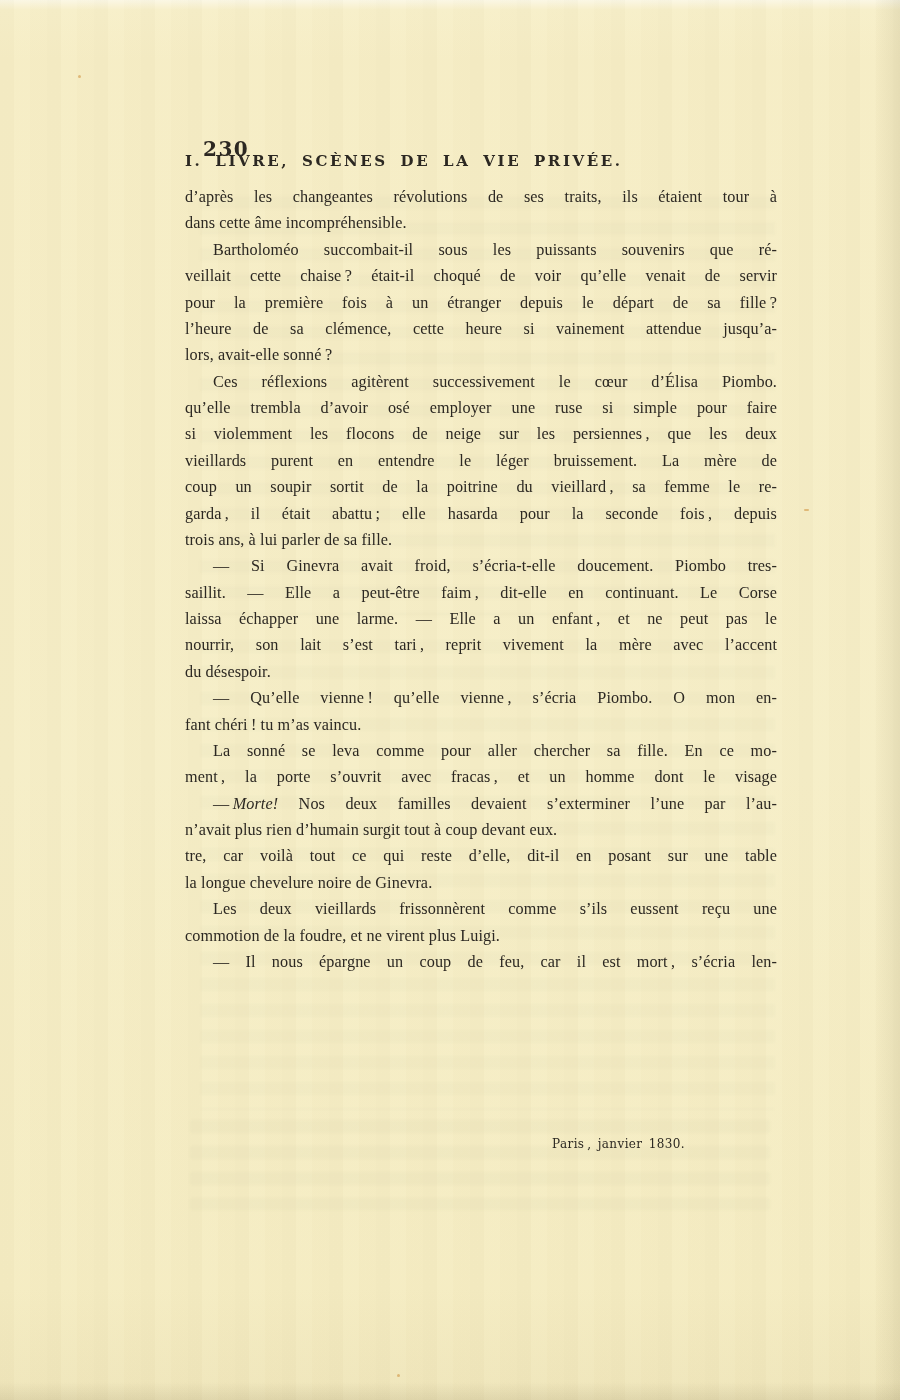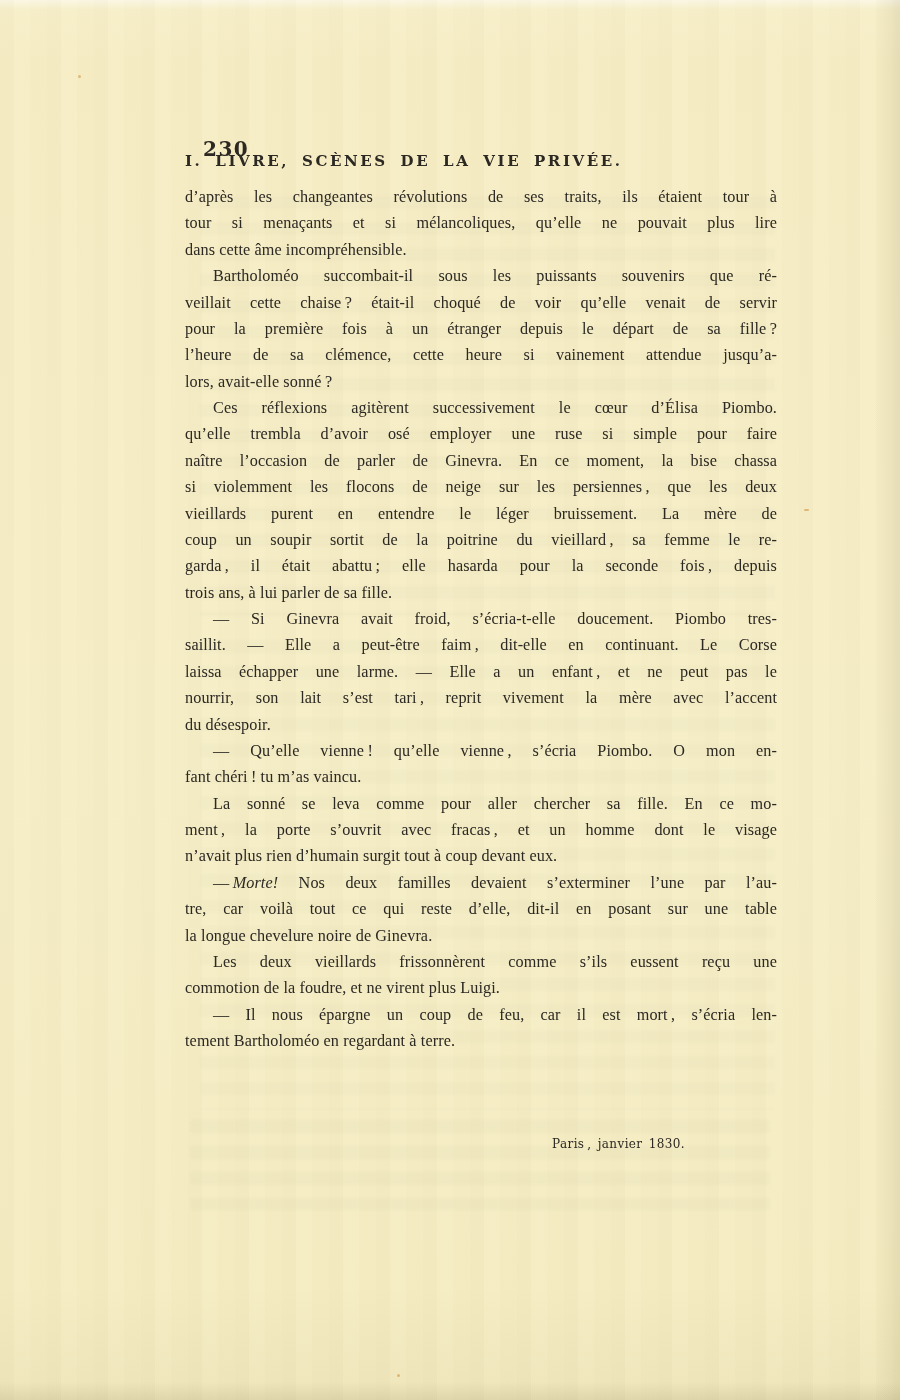--- a/index.html
+++ b/index.html
@@ -97,52 +97,49 @@
 <div class="verso v2"></div>
 <div class="verso v3"></div>
 
 <div class="page-header">
   <span class="page-number">230</span>
   <div class="header-title">I. LIVRE, SCÈNES DE LA VIE PRIVÉE.</div>
 </div>
 
 <div class="body-text">
     <div class="line">d’après les changeantes révolutions de ses traits, ils étaient tour à</div>
-    <div class="line">tour si menaçants et si mélancoliques, qu’elle ne pouvait plus lire</div>
     <div class="line lastline">dans cette âme incompréhensible.</div>
     <div class="line indent">Bartholoméo succombait-il sous les puissants souvenirs que ré-</div>
     <div class="line">veillait cette chaise ? était-il choqué de voir qu’elle venait de servir</div>
     <div class="line">pour la première fois à un étranger depuis le départ de sa fille ?</div>
     <div class="line">l’heure de sa clémence, cette heure si vainement attendue jusqu’a-</div>
     <div class="line lastline">lors, avait-elle sonné ?</div>
     <div class="line indent">Ces réflexions agitèrent successivement le cœur d’Élisa Piombo.</div>
     <div class="line">qu’elle trembla d’avoir osé employer une ruse si simple pour faire</div>
-    <div class="line">naître l’occasion de parler de Ginevra. En ce moment, la bise chassa</div>
     <div class="line">si violemment les flocons de neige sur les persiennes , que les deux</div>
     <div class="line">vieillards purent en entendre le léger bruissement. La mère de</div>
     <div class="line">coup un soupir sortit de la poitrine du vieillard , sa femme le re-</div>
     <div class="line">garda , il était abattu ; elle hasarda pour la seconde fois , depuis</div>
     <div class="line lastline">trois ans, à lui parler de sa fille.</div>
     <div class="line indent">— Si Ginevra avait froid, s’écria-t-elle doucement. Piombo tres-</div>
     <div class="line">saillit. — Elle a peut-être faim , dit-elle en continuant. Le Corse</div>
     <div class="line">laissa échapper une larme. — Elle a un enfant , et ne peut pas le</div>
     <div class="line">nourrir, son lait s’est tari , reprit vivement la mère avec l’accent</div>
     <div class="line lastline">du désespoir.</div>
     <div class="line indent">— Qu’elle vienne ! qu’elle vienne , s’écria Piombo. O mon en-</div>
     <div class="line lastline">fant chéri ! tu m’as vaincu.</div>
     <div class="line indent">La sonné se leva comme pour aller chercher sa fille. En ce mo-</div>
     <div class="line">ment , la porte s’ouvrit avec fracas , et un homme dont le visage</div>
+    <div class="line indent"><span class="">— </span><span class="it">Morte!</span><span class=""> Nos deux familles devaient s’exterminer l’une par l’au-</span></div>
     <div class="line lastline">n’avait plus rien d’humain surgit tout à coup devant eux.</div>
-    <div class="line indent"><span class="">— </span><span class="it">Morte!</span><span class=""> Nos deux familles devaient s’exterminer l’une par l’au-</span></div>
     <div class="line">tre, car voilà tout ce qui reste d’elle, dit-il en posant sur une table</div>
     <div class="line lastline">la longue chevelure noire de Ginevra.</div>
     <div class="line indent">Les deux vieillards frissonnèrent comme s’ils eussent reçu une</div>
     <div class="line lastline">commotion de la foudre, et ne virent plus Luigi.</div>
     <div class="line indent">— Il nous épargne un coup de feu, car il est mort , s’écria len-</div>
-    <div class="line lastline">tement Bartholoméo en regardant à terre.</div>
   </div>
 
 <div class="dateline">Paris , janvier 1830.</div>
 
 <div class="speck s1"></div>
 <div class="speck s2"></div>
 <div class="speck s3"></div>
 
 <div class="edge-shade-right"></div>
 <div class="edge-shade-bottom"></div>

